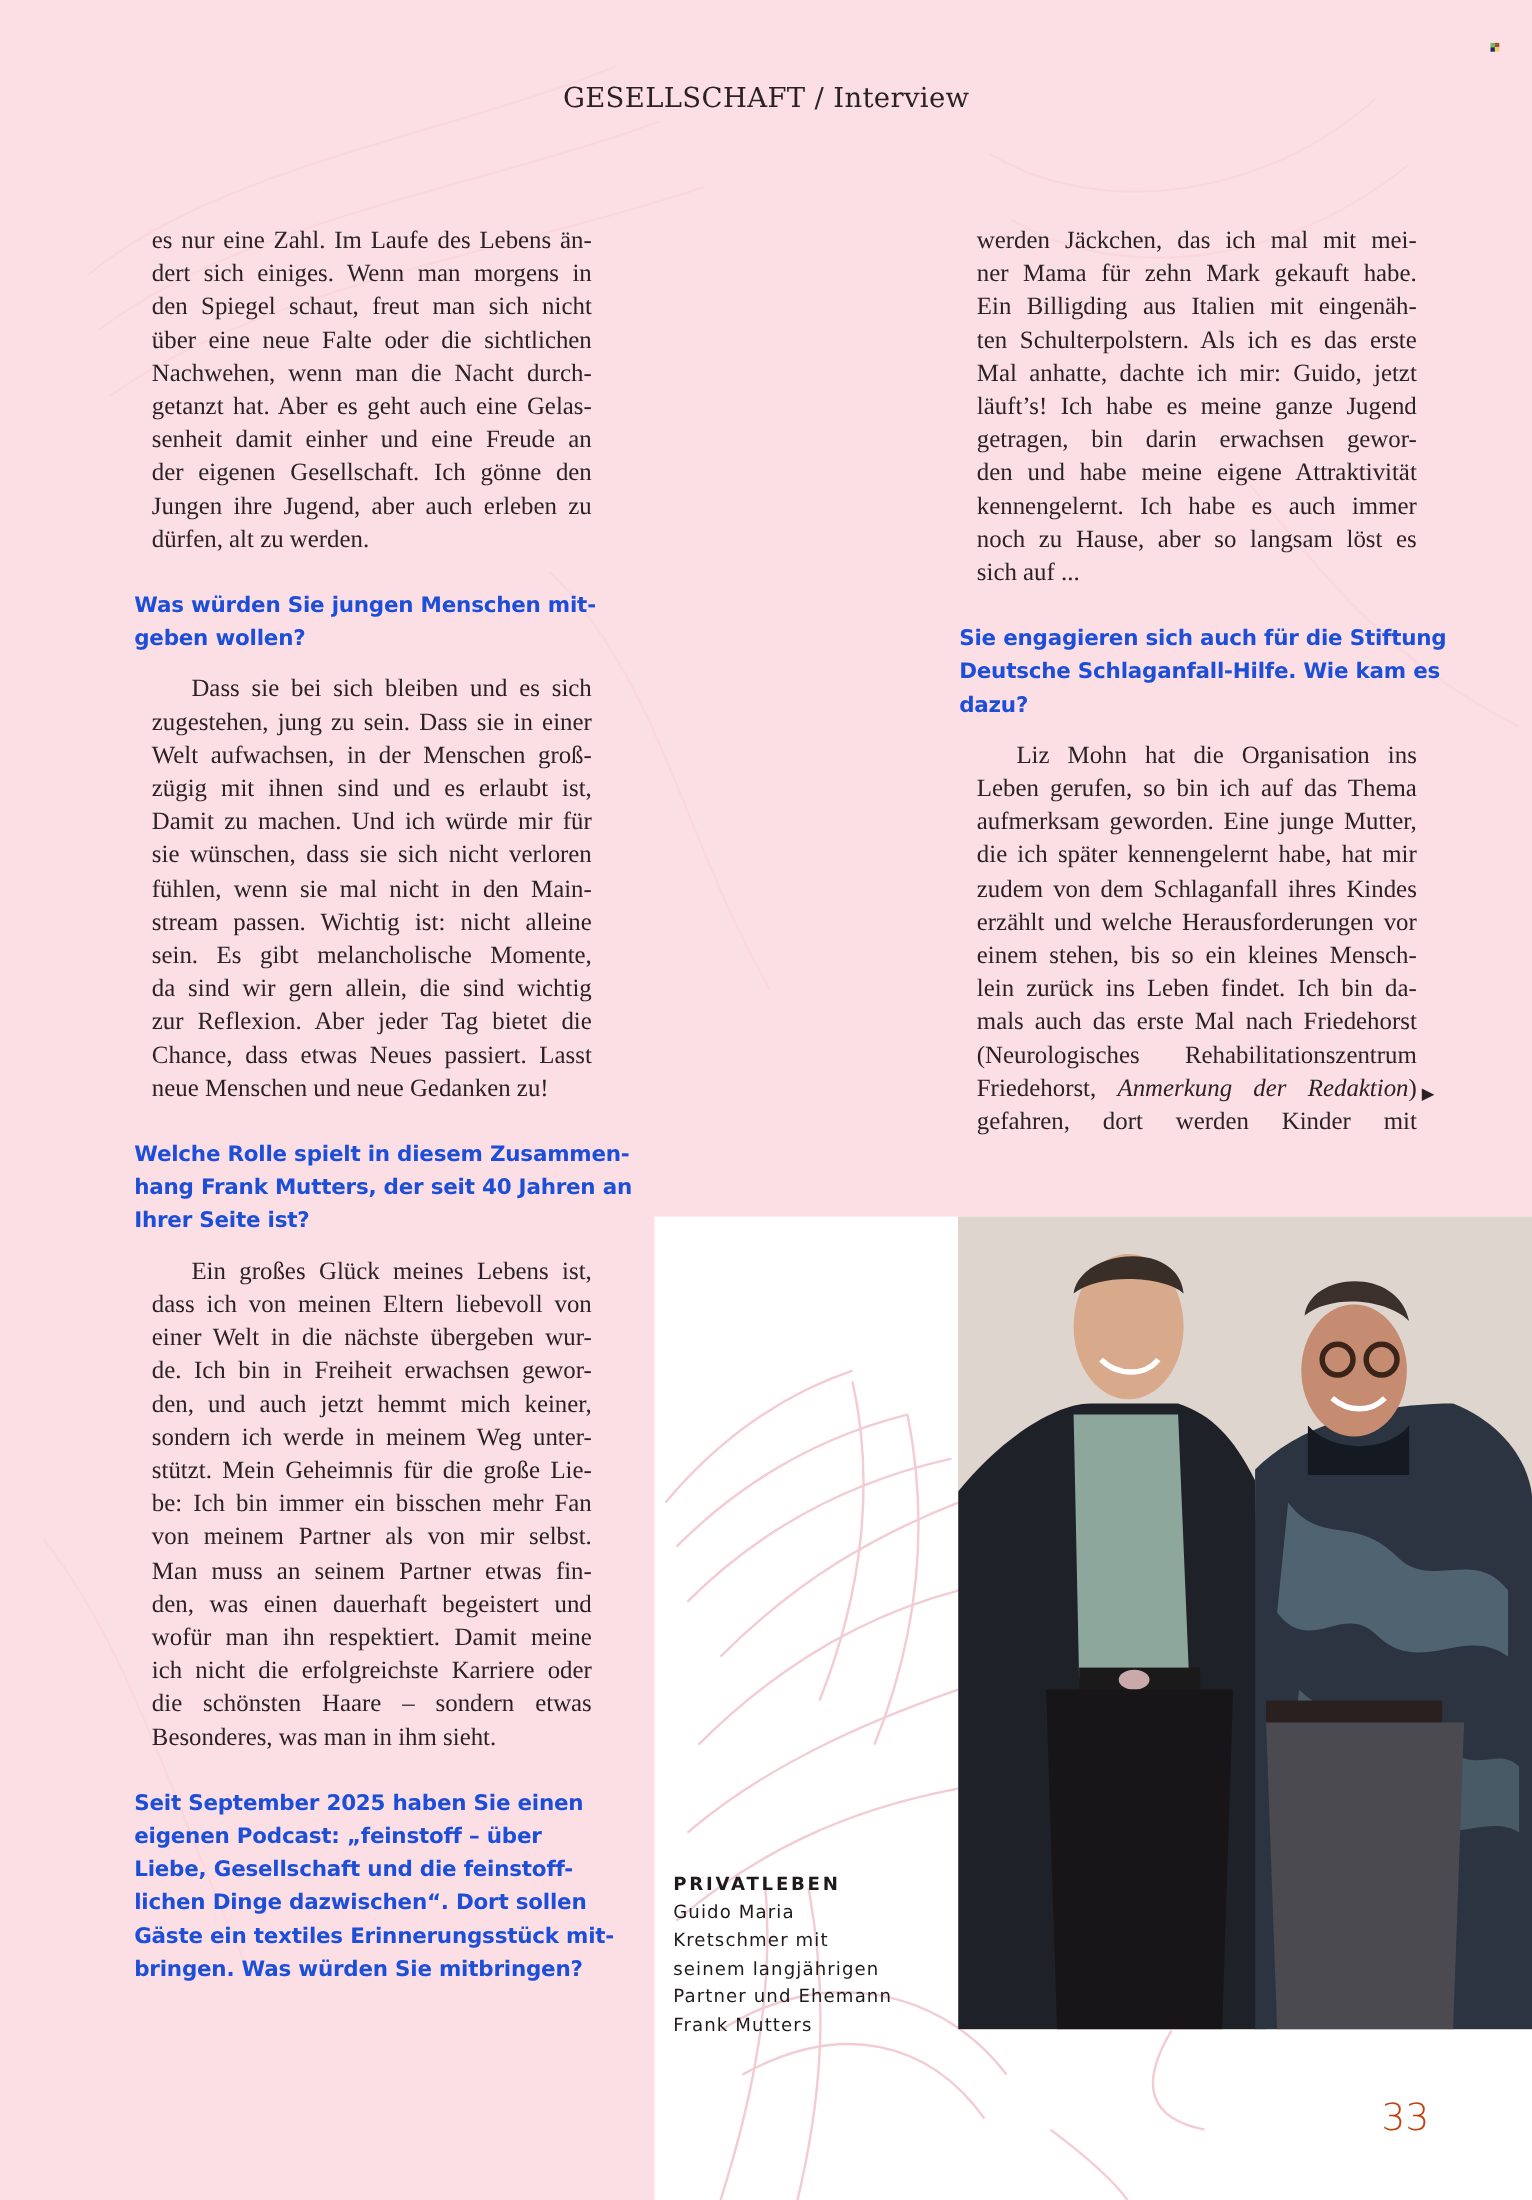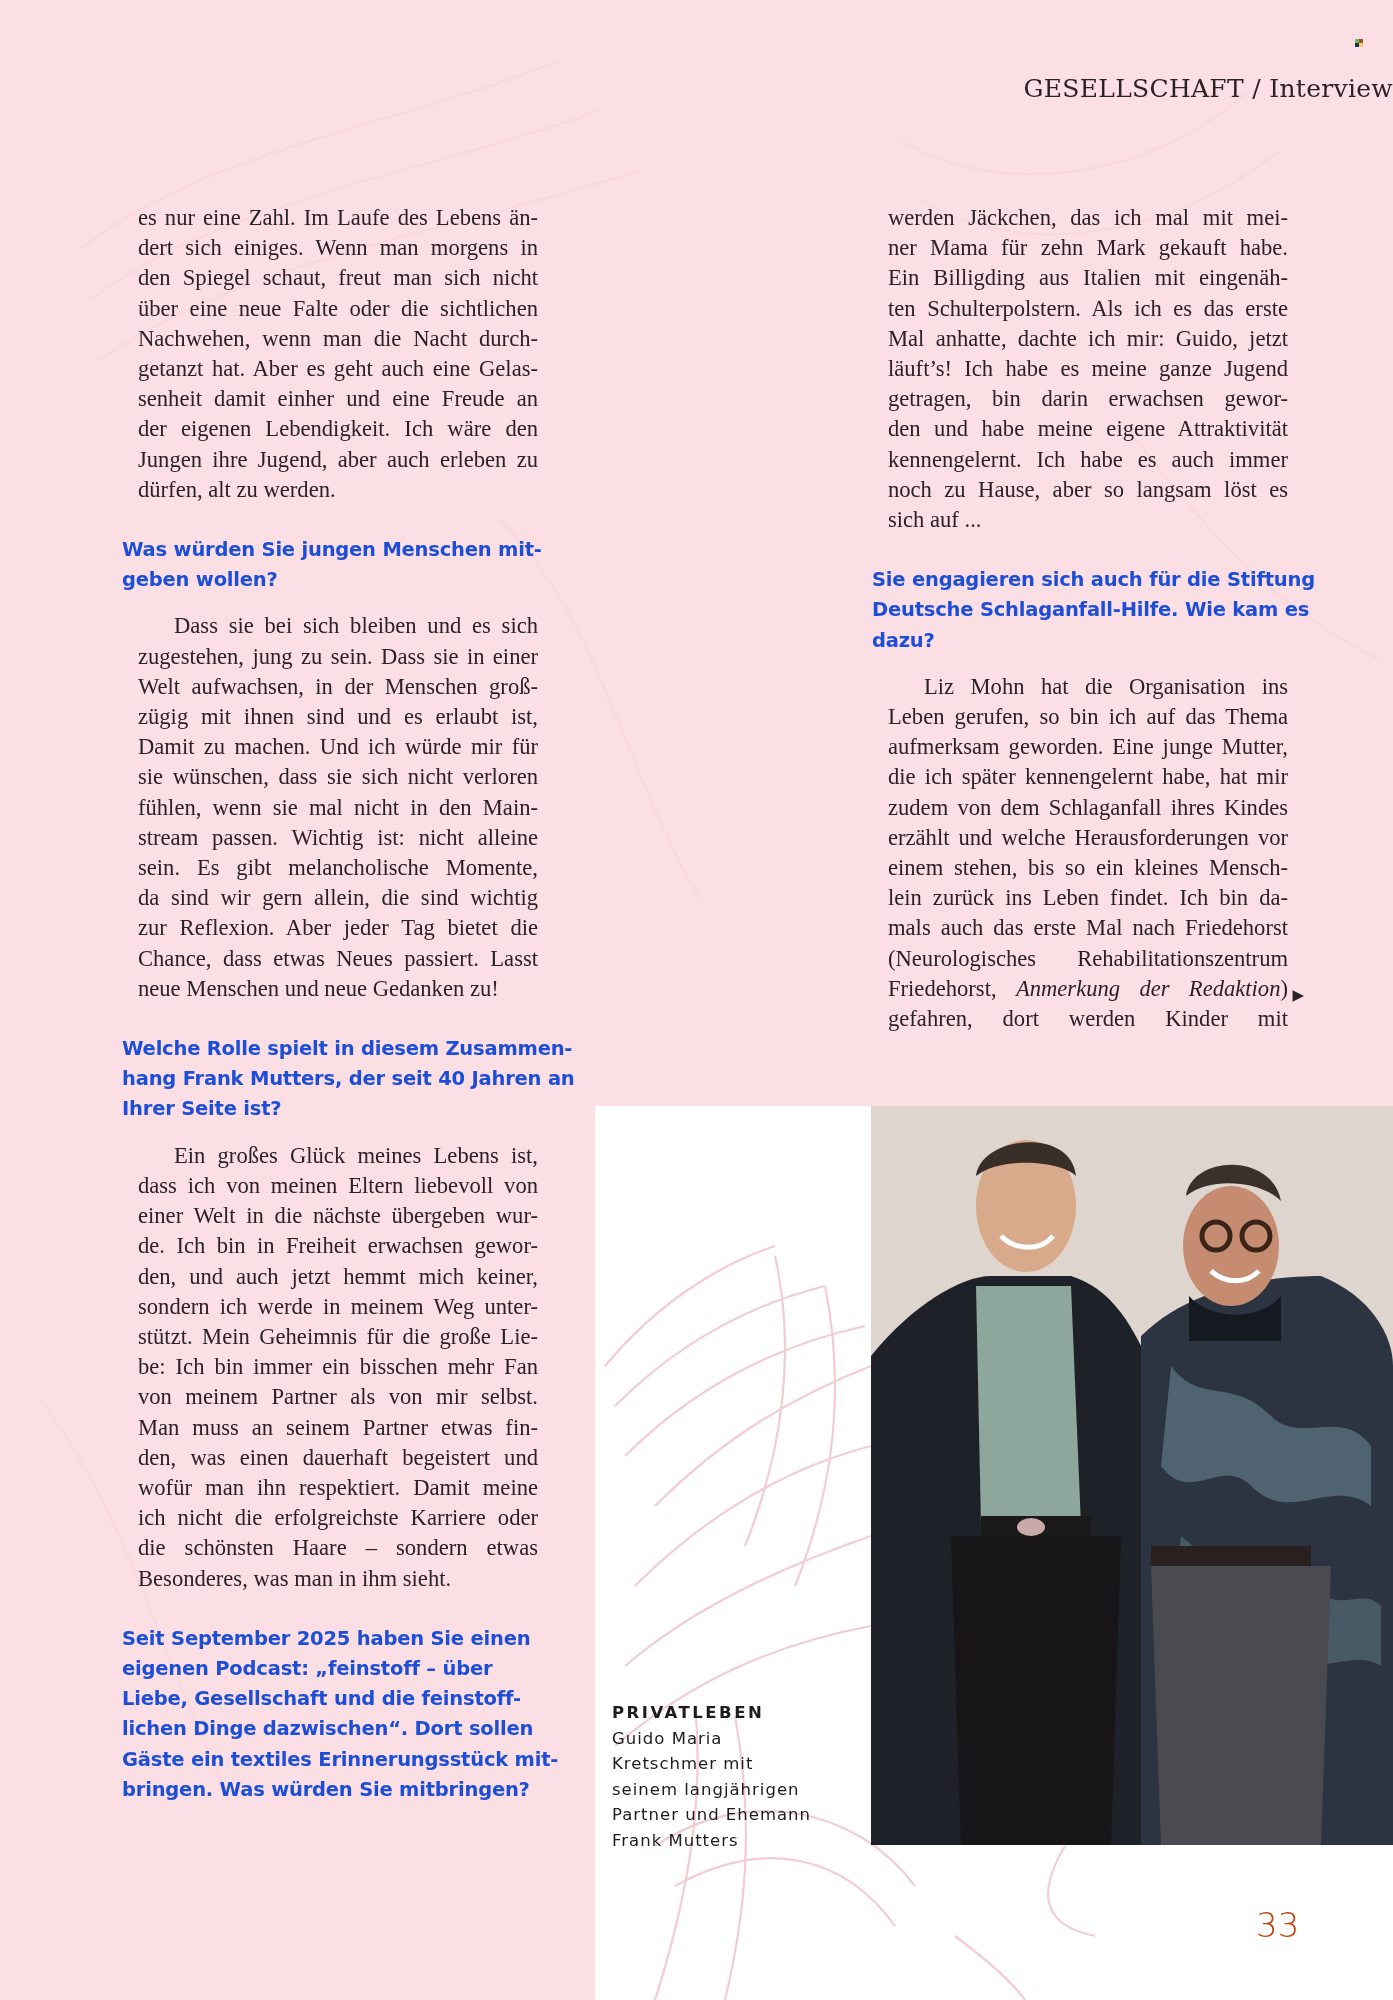--- a/index.html
+++ b/index.html
@@ -8,21 +8,21 @@
       background: #fcdfe4;
       color: #2a2226;
     }
     .page { position: absolute; left: 0; top: 0; width: 1393px; height: 2000px; }
     .bg-flourish { position: absolute; left: 0; top: 0; width: 1393px; height: 2000px; pointer-events: none; }
 
     .corner-mark { position: absolute; left: 1355px; top: 39px; width: 8px; height: 8px; }
     .corner-mark span { position: absolute; width: 4px; height: 4px; }
 
     .running-head {
-      position: absolute; left: 0; width: 1393px; top: 74px; text-align: right;
+      position: absolute; left: 0; width: 1393px; top: 74px; text-align: center;
       font-family: "DejaVu Serif", "Liberation Serif", serif;
       font-size: 25px; letter-spacing: 0.3px; color: #2b2226;
     }
 
     .col {
       position: absolute; width: 432px;
       font-family: "Liberation Serif", "DejaVu Serif", serif;
       font-size: 22.6px; line-height: 30.2px; color: #2a2226;
       text-align: justify; hyphens: manual;
     }
@@ -92,21 +92,21 @@
 
   <div class="col col-left">
     <p>
       <span class="line">es nur eine Zahl. Im Laufe des Lebens än-</span>
       <span class="line">dert sich einiges. Wenn man morgens in</span>
       <span class="line">den Spiegel schaut, freut man sich nicht</span>
       <span class="line">über eine neue Falte oder die sichtlichen</span>
       <span class="line">Nachwehen, wenn man die Nacht durch-</span>
       <span class="line">getanzt hat. Aber es geht auch eine Gelas-</span>
       <span class="line">senheit damit einher und eine Freude an</span>
-      <span class="line">der eigenen Lebendigkeit. Ich wäre den</span>
+      <span class="line">der eigenen Gesellschaft. Ich gönne den</span>
       <span class="line">Jungen ihre Jugend, aber auch erleben zu</span>
       <span class="line last">dürfen, alt zu werden.</span>
     </p>
 
     <h3>
       <span class="line last">Was würden Sie jungen Menschen mit-</span>
       <span class="line last">geben wollen?</span>
     </h3>
     <p>
       <span class="line" style="padding-left:36px">Dass sie bei sich bleiben und es sich</span>

